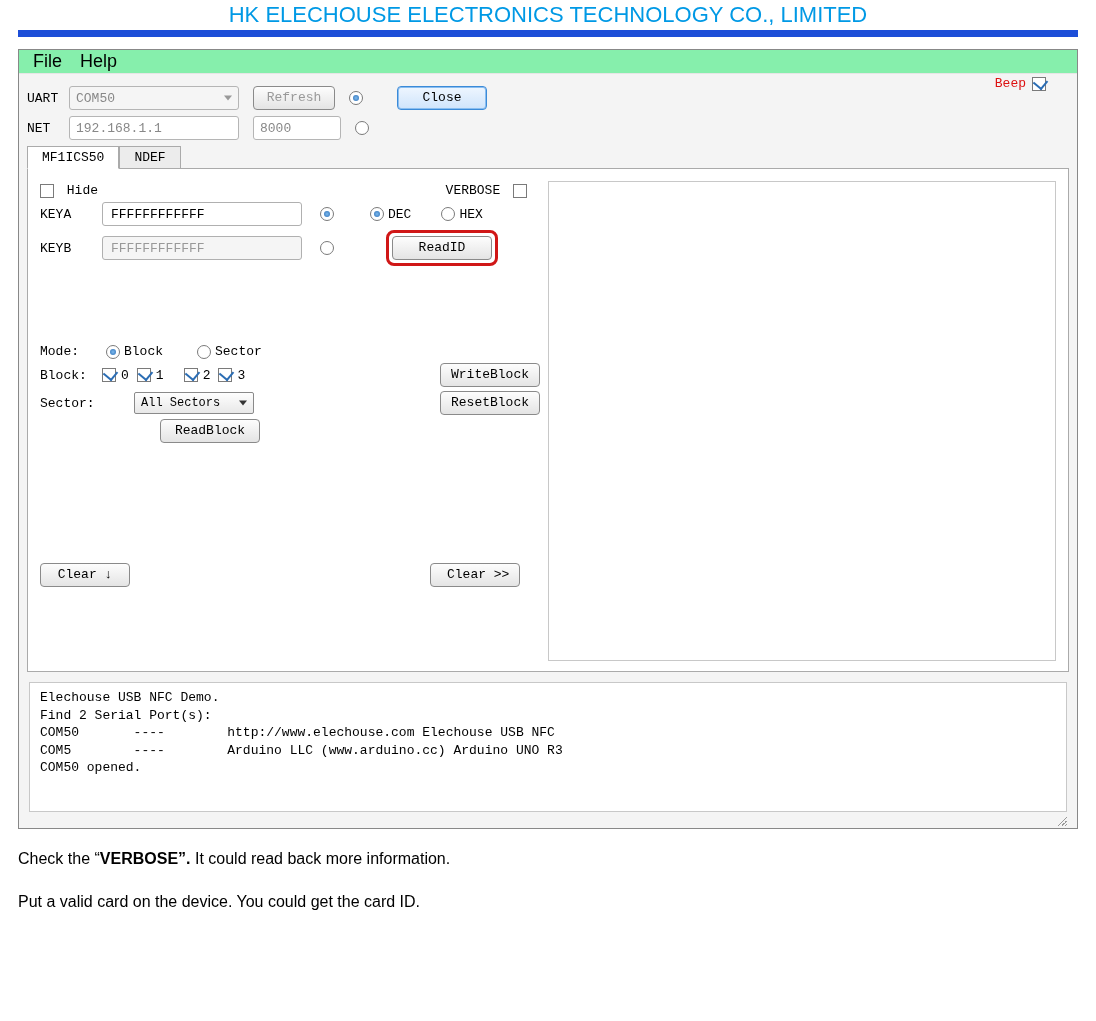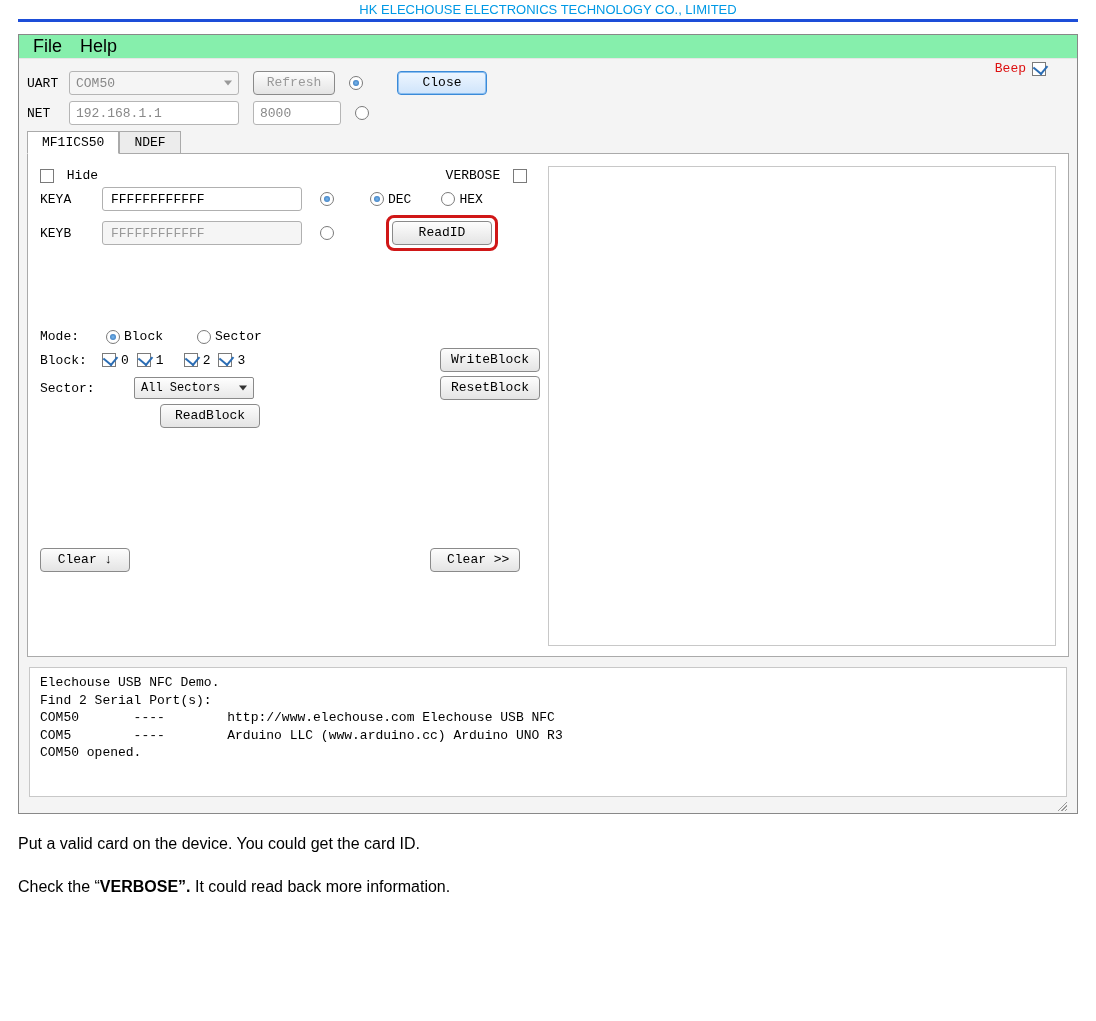--- a/index.html
+++ b/index.html
@@ -11,22 +11,22 @@
     color: #000;
   }
   .page {
     width: 1096px;
     padding: 0 18px 20px 18px;
     background: #fff;
   }
   .doc-header {
     text-align: center;
     color: #0099e5;
-    font-size: 13px;
-    border-bottom: 3px solid #1d4ed8;
+    font-size: 22px;
+    border-bottom: 7px solid #1d4ed8;
     padding: 2px 0 2px 0;
     margin-bottom: 12px;
   }
 
   
   .win {
     border: 1px solid #888;
     background: #f0f0f0;
     font-family: "MS Sans Serif", Arial, sans-serif;
     font-size: 12px;
@@ -412,18 +412,18 @@
 COM5        ----        Arduino LLC (www.arduino.cc) Arduino UNO R3
 COM50 opened.</div>
 
       <div class="resize-grip">
           <span></span>
         </div>
     </div>
   </div>
 
   <div class="doc-body">
-    <p>Put a valid card on the device. You could get the card ID.</p>
     <p>
       <span>Check the “</span><b>VERBOSE”.</b><span> It could read back more information.</span>
     </p>
+    <p>Put a valid card on the device. You could get the card ID.</p>
   </div>
 </div>
 
 </body></html>

